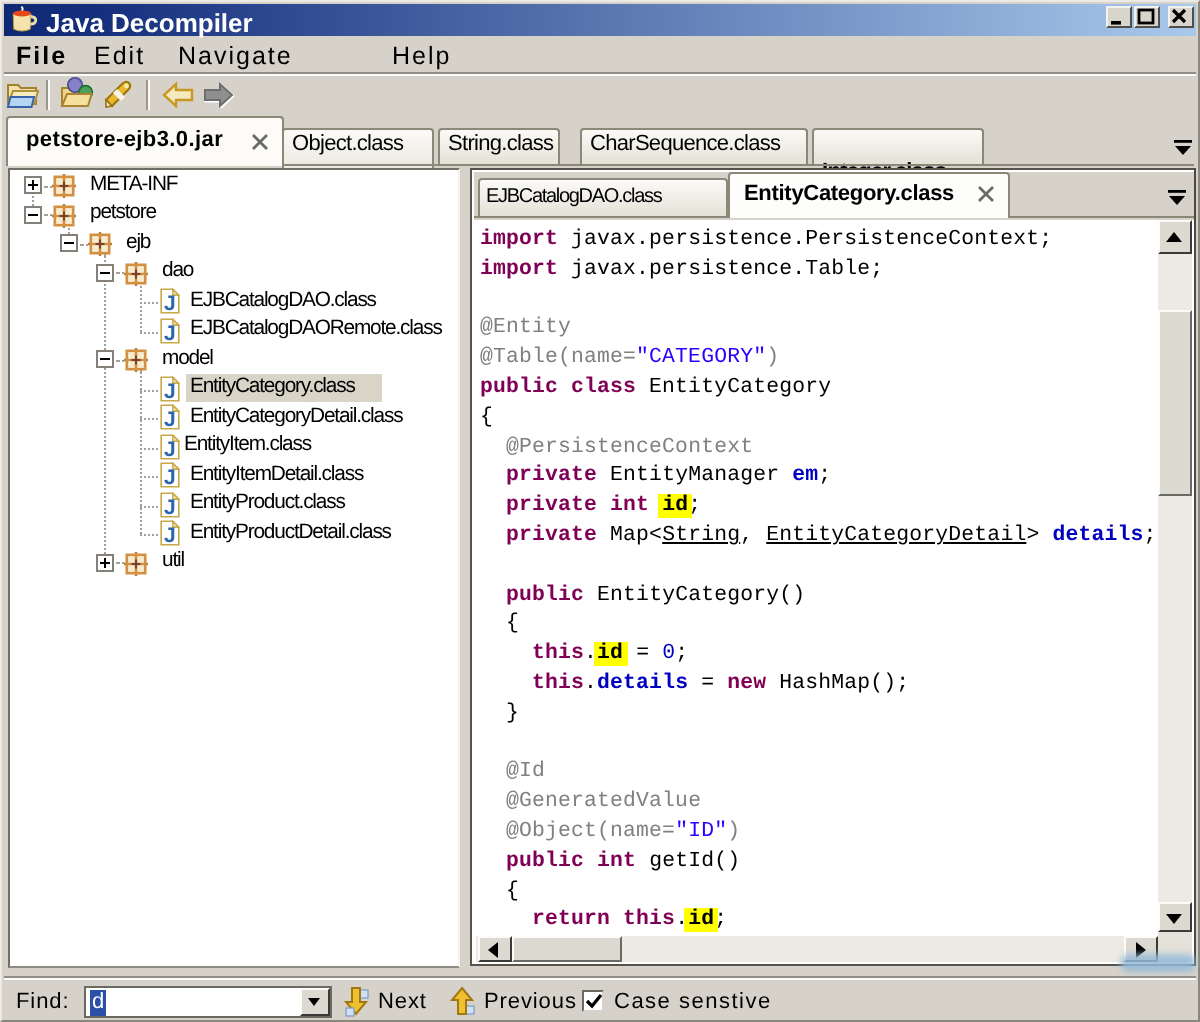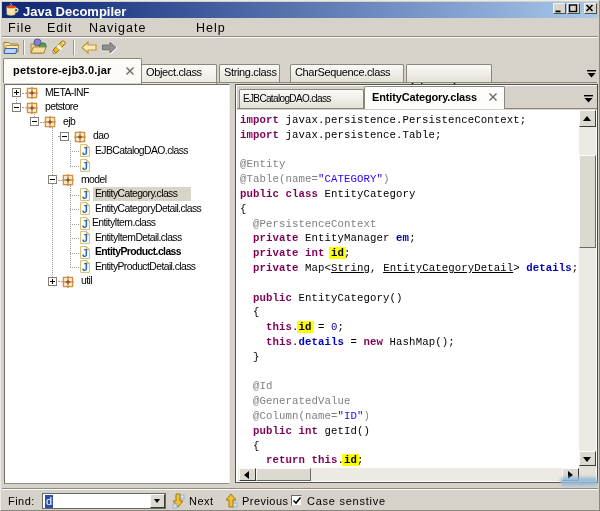--- a/index.html
+++ b/index.html
@@ -62,21 +62,21 @@
 <div class="abs" id="titletext">Java Decompiler</div>
 <div class="abs tbtn" style="left:553px;"></div>
 <div class="abs tbtn" style="left:567px;"></div>
 <div class="abs tbtn" style="left:584px;"></div>
 <svg class="abs" style="left:553px;top:3px;" width="44" height="11" viewBox="0 0 44 11">
   <rect x="2.5" y="7.5" width="5" height="1.8" fill="#000"></rect>
   <rect x="16.5" y="2" width="7" height="6.5" fill="none" stroke="#000" stroke-width="1.4"></rect>
   <path d="M33.5 2 L39.5 8 M39.5 2 L33.5 8" stroke="#000" stroke-width="1.6"></path>
 </svg>
 
-<div class="abs menu" style="left:8px;">File</div>
+<div class="abs menu" style="left:8px;font-weight:bold;">File</div>
 <div class="abs menu" style="left:47px;">Edit</div>
 <div class="abs menu" style="left:89px;">Navigate</div>
 <div class="abs menu" style="left:162px;margin-left:34px;">Help</div>
 <div class="abs groove-d" style="left:2px;top:36px;width:596px;"></div>
 <div class="abs groove-l" style="left:2px;top:37px;width:596px;"></div>
 
 <svg class="abs" style="left:3px;top:40px;" width="17" height="15" viewBox="0 0 17 15">
   <path d="M1 2.5 L6 2.5 L7.5 4 L15 4 L15 12 L1 12 Z" fill="#f2e3ae" stroke="#a08028" stroke-width="1"></path>
   <path d="M1 12 L3.5 5.5 L16 5.5 L14.2 12 Z" fill="#f6ecc4" stroke="#b09038" stroke-width="1"></path>
   <path d="M2.2 8.5 L14 8.5 L12.8 13.5 L1 13.5 Z" fill="#b4d6f2" stroke="#3a62a8" stroke-width="1"></path>
@@ -158,21 +158,21 @@
   <span class="kw">private</span> Map&lt;<span class="ln">String</span>, <span class="ln">EntityCategoryDetail</span>&gt; <span class="fl">details</span>;
 
   <span class="kw">public</span> EntityCategory()
   {
     <span class="kw">this</span>.<span class="hl">id</span> = <span class="nm">0</span>;
     <span class="kw">this</span>.<span class="fl">details</span> = <span class="kw">new</span> HashMap();
   }
 
   <span class="an">@Id</span>
   <span class="an">@GeneratedValue</span>
-  <span class="an">@Column(name=</span><span class="st">"ID"</span><span class="an">)</span>
+  <span class="an">@Object(name=</span><span class="st">"ID"</span><span class="an">)</span>
   <span class="kw">public int</span> getId()
   {
     <span class="kw">return this</span>.<span class="hl">id</span>;</pre>
 
 <div class="abs" style="left:579px;top:110px;width:17px;height:356px;background:#eceae3;"></div>
 <div class="abs sbtn" style="left:579px;top:110px;width:17px;height:17px;"></div>
 <div class="abs arr" style="left:583px;top:116px;border-left:4.5px solid transparent;border-right:4.5px solid transparent;border-bottom:5px solid #000;"></div>
 <div class="abs sthumb" style="left:579px;top:155px;width:17px;height:93px;"></div>
 <div class="abs sbtn" style="left:579px;top:451px;width:17px;height:15px;"></div>
 <div class="abs arr" style="left:583px;top:457px;border-left:4.5px solid transparent;border-right:4.5px solid transparent;border-top:5px solid #000;"></div>
@@ -256,21 +256,21 @@
     <div class="trow" style="left:0;top:114.8px;width:226px;">
       <span class="ebox " style="left:30px;"></span>
       <svg style="position:absolute;left:44px;top:1.5px;" width="12" height="12" viewBox="0 0 12 12">
 <path d="M6 0 L6 12 M0 6 L12 6" stroke="#b07a40" stroke-width="1.2"></path>
 <rect x="1.4" y="1.4" width="9.2" height="9.2" fill="#f6ecd0" stroke="#d29040" stroke-width="1.3"></rect>
 <path d="M6 1.4 L6 10.6 M1.4 6 L10.6 6" stroke="#d29040" stroke-width="1.3"></path>
 <path d="M6 3.8 L6 8.2 M3.8 6 L8.2 6" stroke="#7a4030" stroke-width="1"></path>
 </svg>
       <span class="lbl" style="left:63px;">ejb</span>
     </div>
-    <div class="trow" style="left:12px;top:129.3px;width:226px;">
+    <div class="trow" style="left:0;top:129.3px;width:226px;">
       <span class="ebox " style="left:48px;"></span>
       <svg style="position:absolute;left:62px;top:1.5px;" width="12" height="12" viewBox="0 0 12 12">
 <path d="M6 0 L6 12 M0 6 L12 6" stroke="#b07a40" stroke-width="1.2"></path>
 <rect x="1.4" y="1.4" width="9.2" height="9.2" fill="#f6ecd0" stroke="#d29040" stroke-width="1.3"></rect>
 <path d="M6 1.4 L6 10.6 M1.4 6 L10.6 6" stroke="#d29040" stroke-width="1.3"></path>
 <path d="M6 3.8 L6 8.2 M3.8 6 L8.2 6" stroke="#7a4030" stroke-width="1"></path>
 </svg>
       <span class="lbl" style="left:81px;">dao</span>
     </div>
     <div class="trow" style="left:0;top:143.8px;width:226px;">
@@ -280,20 +280,21 @@
 <text x="2" y="10.8" font-family="Liberation Sans" font-size="10.5" font-weight="bold" fill="#2a66b0">J</text>
 </svg>
       <span class="lbl" style="left:95px;">EJBCatalogDAO.class</span>
     </div>
     <div class="trow" style="left:0;top:158.3px;width:226px;">
       <svg style="position:absolute;left:80px;top:0.5px;" width="10" height="13" viewBox="0 0 10 13">
 <path d="M0.6 0.6 L6.4 0.6 L9.4 3.6 L9.4 12.4 L0.6 12.4 Z" fill="#ffffff" stroke="#c8a848" stroke-width="0.8"></path>
 <path d="M6.4 0.6 L6.4 3.6 L9.4 3.6 Z" fill="#f0e0b0" stroke="#c8a848" stroke-width="0.7"></path>
 <text x="2" y="10.8" font-family="Liberation Sans" font-size="10.5" font-weight="bold" fill="#2a66b0">J</text>
 </svg>
+      <span class="lbl" style="left:95px;">EJBCatalogDAORemote.class</span>
     </div>
     <div class="trow" style="left:0;top:172.8px;width:226px;">
       <span class="ebox " style="left:48px;"></span>
       <svg style="position:absolute;left:62px;top:1.5px;" width="12" height="12" viewBox="0 0 12 12">
 <path d="M6 0 L6 12 M0 6 L12 6" stroke="#b07a40" stroke-width="1.2"></path>
 <rect x="1.4" y="1.4" width="9.2" height="9.2" fill="#f6ecd0" stroke="#d29040" stroke-width="1.3"></rect>
 <path d="M6 1.4 L6 10.6 M1.4 6 L10.6 6" stroke="#d29040" stroke-width="1.3"></path>
 <path d="M6 3.8 L6 8.2 M3.8 6 L8.2 6" stroke="#7a4030" stroke-width="1"></path>
 </svg>
       <span class="lbl" style="left:81px;">model</span>
@@ -330,21 +331,21 @@
 <text x="2" y="10.8" font-family="Liberation Sans" font-size="10.5" font-weight="bold" fill="#2a66b0">J</text>
 </svg>
       <span class="lbl" style="left:95px;text-align:center;">EntityItemDetail.class</span>
     </div>
     <div class="trow" style="left:0;top:245.3px;width:226px;">
       <svg style="position:absolute;left:80px;top:0.5px;" width="10" height="13" viewBox="0 0 10 13">
 <path d="M0.6 0.6 L6.4 0.6 L9.4 3.6 L9.4 12.4 L0.6 12.4 Z" fill="#ffffff" stroke="#c8a848" stroke-width="0.8"></path>
 <path d="M6.4 0.6 L6.4 3.6 L9.4 3.6 Z" fill="#f0e0b0" stroke="#c8a848" stroke-width="0.7"></path>
 <text x="2" y="10.8" font-family="Liberation Sans" font-size="10.5" font-weight="bold" fill="#2a66b0">J</text>
 </svg>
-      <span class="lbl" style="left:95px;font-weight:bold;">EntityProduct.class</span>
+      <span class="lbl" style="left:95px;">EntityProduct.class</span>
     </div>
     <div class="trow" style="left:0;top:259.8px;width:226px;">
       <svg style="position:absolute;left:80px;top:0.5px;" width="10" height="13" viewBox="0 0 10 13">
 <path d="M0.6 0.6 L6.4 0.6 L9.4 3.6 L9.4 12.4 L0.6 12.4 Z" fill="#ffffff" stroke="#c8a848" stroke-width="0.8"></path>
 <path d="M6.4 0.6 L6.4 3.6 L9.4 3.6 Z" fill="#f0e0b0" stroke="#c8a848" stroke-width="0.7"></path>
 <text x="2" y="10.8" font-family="Liberation Sans" font-size="10.5" font-weight="bold" fill="#2a66b0">J</text>
 </svg>
       <span class="lbl" style="left:95px;">EntityProductDetail.class</span>
     </div>
     <div class="trow" style="left:0;top:274.3px;width:226px;">

